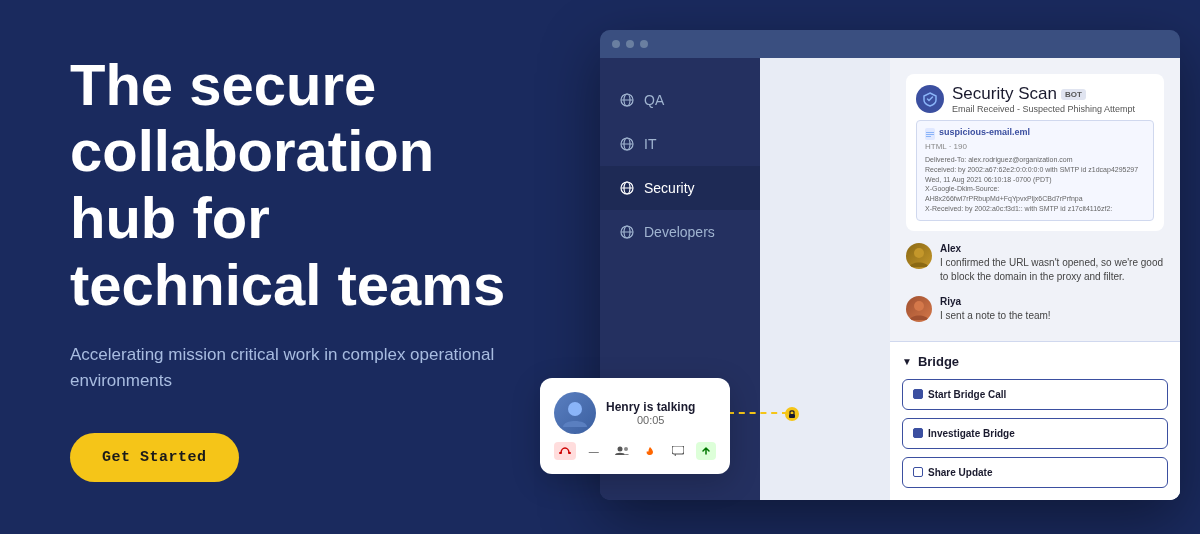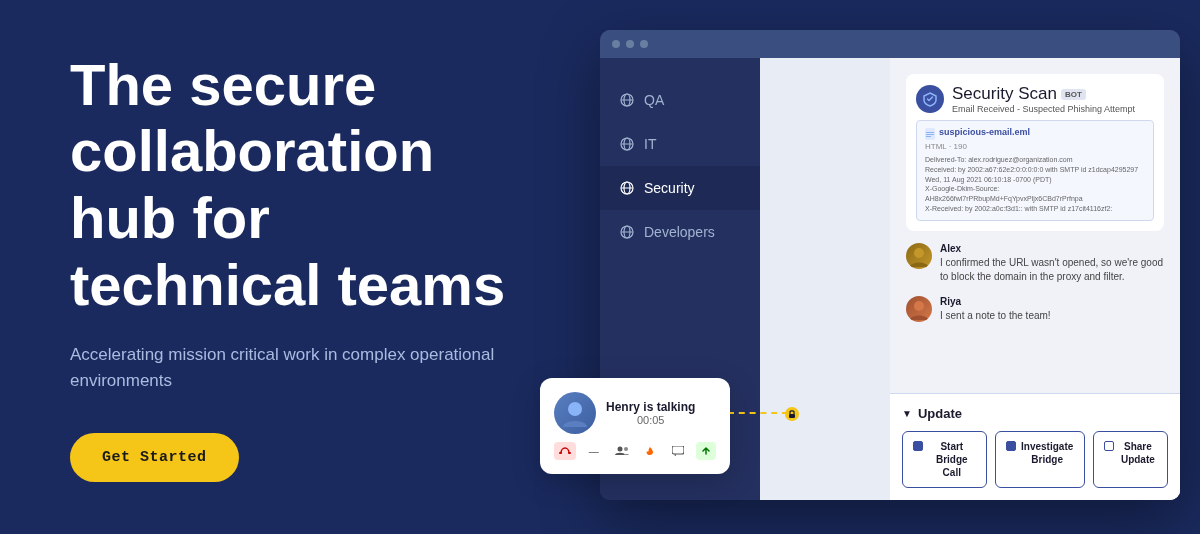--- a/index.html
+++ b/index.html
@@ -258,20 +258,21 @@
       align-items: center;
       gap: 6px;
       margin-bottom: 10px;
       font-size: 13px;
       font-weight: 700;
       color: #1a1a2e;
     }
     .triage-actions {
       display: flex;
       gap: 8px;
+      flex-direction: column;
     }
     .triage-btn {
       border: 1.5px solid #3b4fa0;
       border-radius: 6px;
       padding: 8px 10px;
       font-size: 10px;
       font-weight: 600;
       color: #1a1a2e;
       background: #fff;
       cursor: pointer;
@@ -506,21 +507,21 @@
             </div>
           </div>
 
           <div class="chat-input"></div>
 
         </div>
 
         <div class="triage-section">
           <div class="triage-header">
             <span style="font-size:10px;">▼</span>
-            <span>Update</span>
+            <span>Bridge</span>
           </div>
           <div class="triage-actions">
             <button class="triage-btn">
               <div class="triage-checkbox"></div>
               <span>Start Bridge Call</span>
             </button>
             <button class="triage-btn">
               <div class="triage-checkbox"></div>
               <span>Investigate Bridge</span>
             </button>

